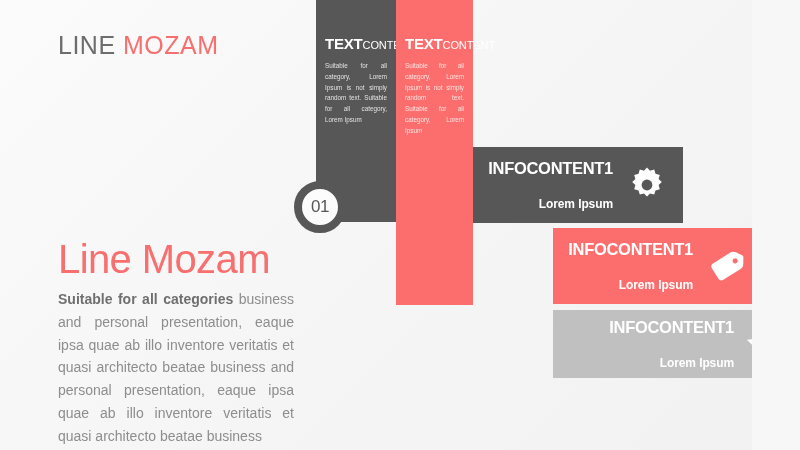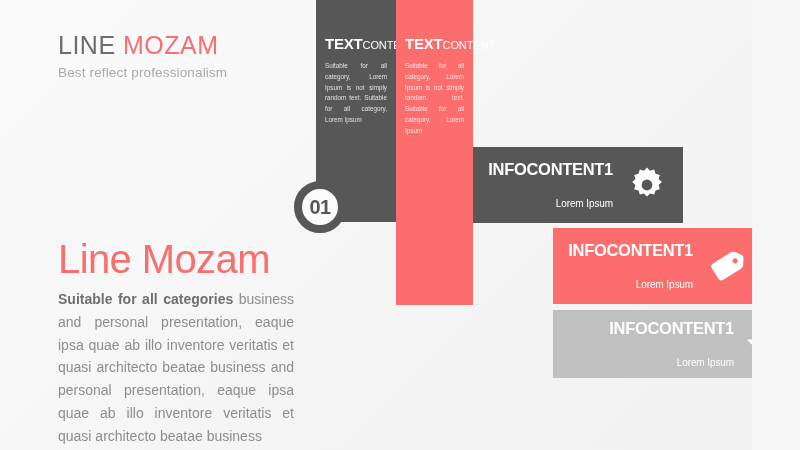--- a/index.html
+++ b/index.html
@@ -89,22 +89,22 @@
     width: 52px;
     height: 52px;
     border-radius: 50%;
     box-sizing: border-box;
     border-width: 8px;
     border-style: solid;
     background: #fcfcfc;
     display: flex;
     align-items: center;
     justify-content: center;
-    font-size: 20px;
-    font-weight: bold;
+    font-size: 17px;
+    font-weight: normal;
     letter-spacing: -0.5px;
     text-align: center;
   }
   .badge-1 { left: 294px; top: 181px; border-color: #575757; color: #575757; }
   .badge-2 { left: 375px; top: 255px; border-color: #fc6e6e; color: #fc6e6e; }
   .badge-3 { left: 450px; top: 329px; border-color: #c4c4c4; color: #bdbdbd; background: #fafafa; }
 
   
   .infobar {
     position: absolute;
@@ -124,22 +124,22 @@
     margin-right: 14px;
     line-height: 1.18;
   }
   .bar-title {
     font-size: 16.5px;
     font-weight: bold;
     letter-spacing: -0.3px;
     white-space: nowrap;
   }
   .bar-sub {
-    font-size: 10px;
-    font-weight: 400;
+    font-size: 12px;
+    font-weight: 700;
     letter-spacing: -0.1px;
     white-space: nowrap;
     margin-top: 18px;
   }
   .bar-3 .bar-texts { margin-right: 10px; }
   .bar-icon {
     width: 40px;
     height: 40px;
     flex: 0 0 40px;
     display: flex;
@@ -175,21 +175,20 @@
     color: #6f6f6f;
   }
 </style>
 </head>
 <body>
 
 <div id="slide">
 
   <div class="brand">
     <div class="brand-title"><span class="brand-line">LINE</span> <span class="brand-mozam">MOZAM</span></div>
-    <div class="brand-tagline">Best reflect professionalism</div>
   </div>
 
   <div class="column col-dark">
     <div class="col-heading"><span class="strong">TEXT</span><span class="light">CONTENT</span></div>
     <div class="col-body">Suitable for all category, Lorem Ipsum is not simply random text. Suitable for all category, Lorem Ipsum</div>
   </div>
 
   <div class="column col-coral">
     <div class="col-heading"><span class="strong">TEXT</span><span class="light">CONTENT</span></div>
     <div class="col-body">Suitable for all category, Lorem Ipsum is not simply random text. Suitable for all category, Lorem Ipsum</div>

